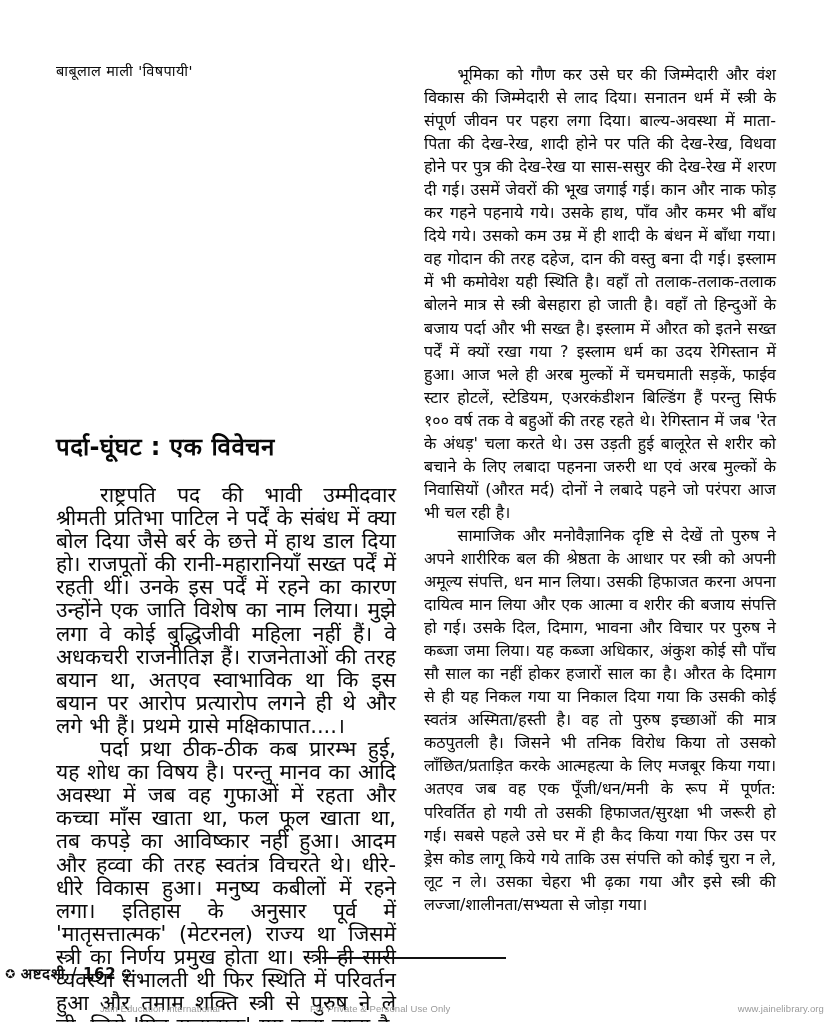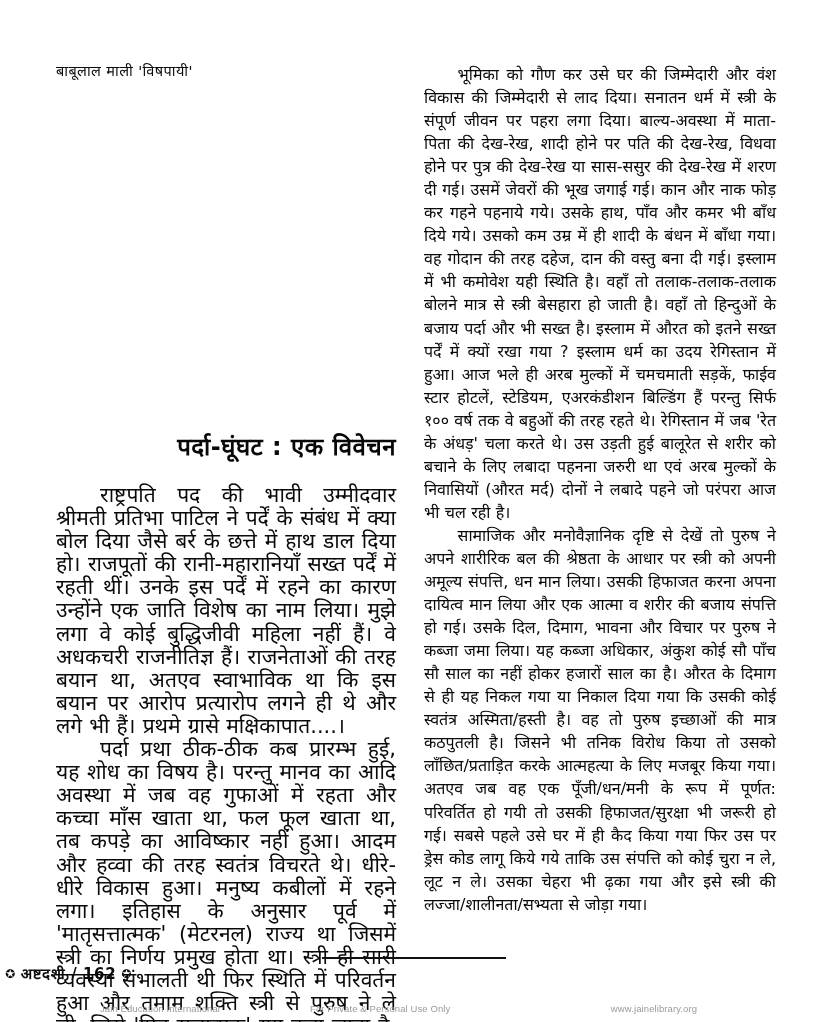--- a/index.html
+++ b/index.html
@@ -50,21 +50,21 @@
     left: 424px;
     top: 63px;
     width: 352px;
   }
 
   .article-title {
     font-family: "DejaVu Sans", sans-serif;
     font-weight: 700;
     font-size: 24px;
     line-height: 1.25;
-    text-align: right;
+    text-align: left;
     color: #080808;
     margin: 0 0 22px 0;
     letter-spacing: 0.5px;
     white-space: nowrap;
   }
 
   p.body-para {
     margin: 0 0 0 0;
     font-family: "DejaVu Sans", sans-serif;
     font-size: 21px;
@@ -131,23 +131,23 @@
     padding-left: 10px;
     width: 300px;
     text-align: center;
   }
   .scan-bar .sb-center {
     flex: 1 1 auto;
     text-align: left;
   }
   .scan-bar .sb-right {
     flex: 0 0 auto;
-    padding-right: 24px;
+    padding-right: 4px;
     width: 300px;
-    text-align: center;
+    text-align: right;
   }
 </style>
 </head>
 <body>
 
 <div id="page">
 
   <div class="running-head">बाबूलाल माली 'विषपायी'</div>
 
   <div class="column col-left">

